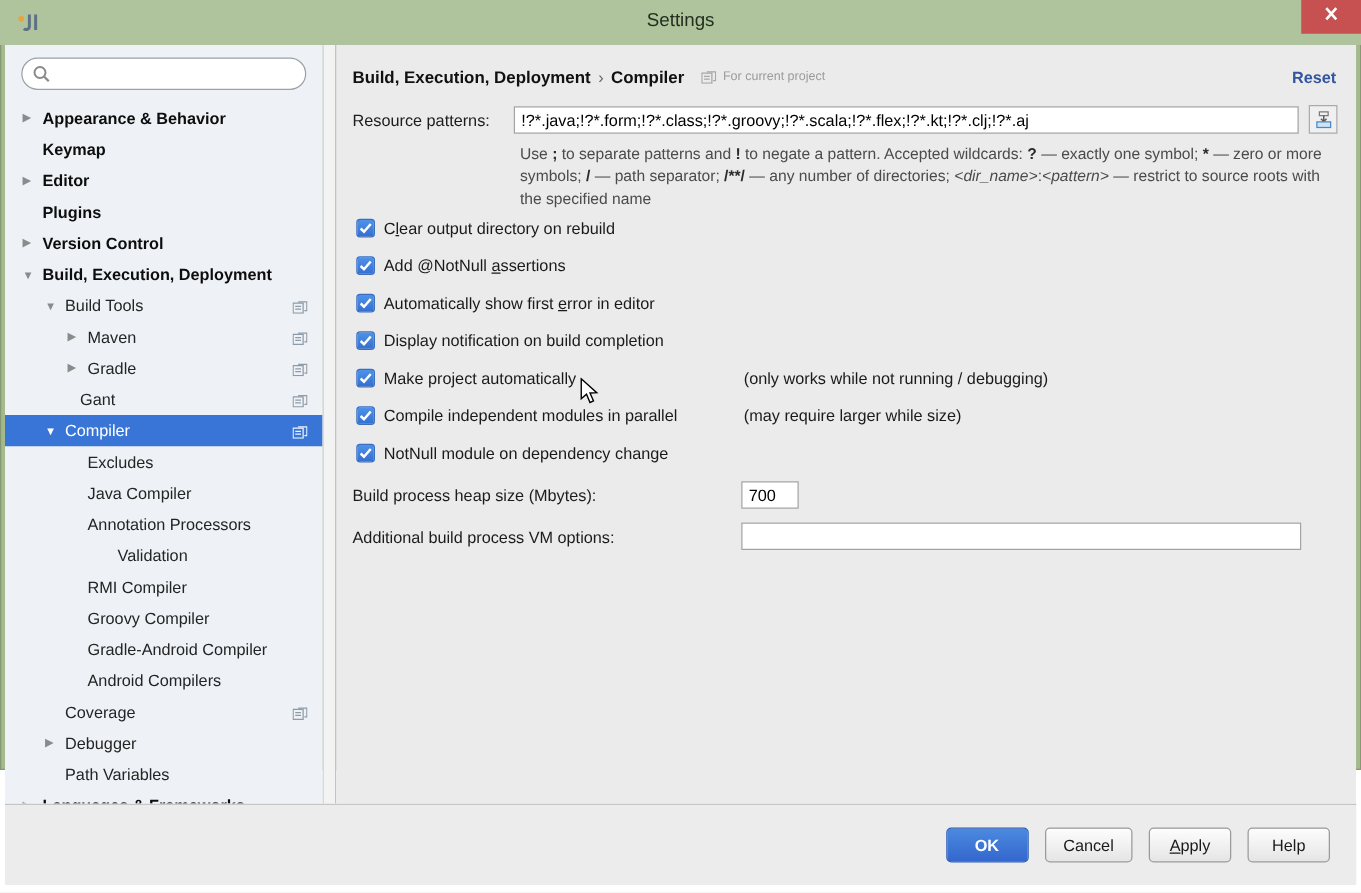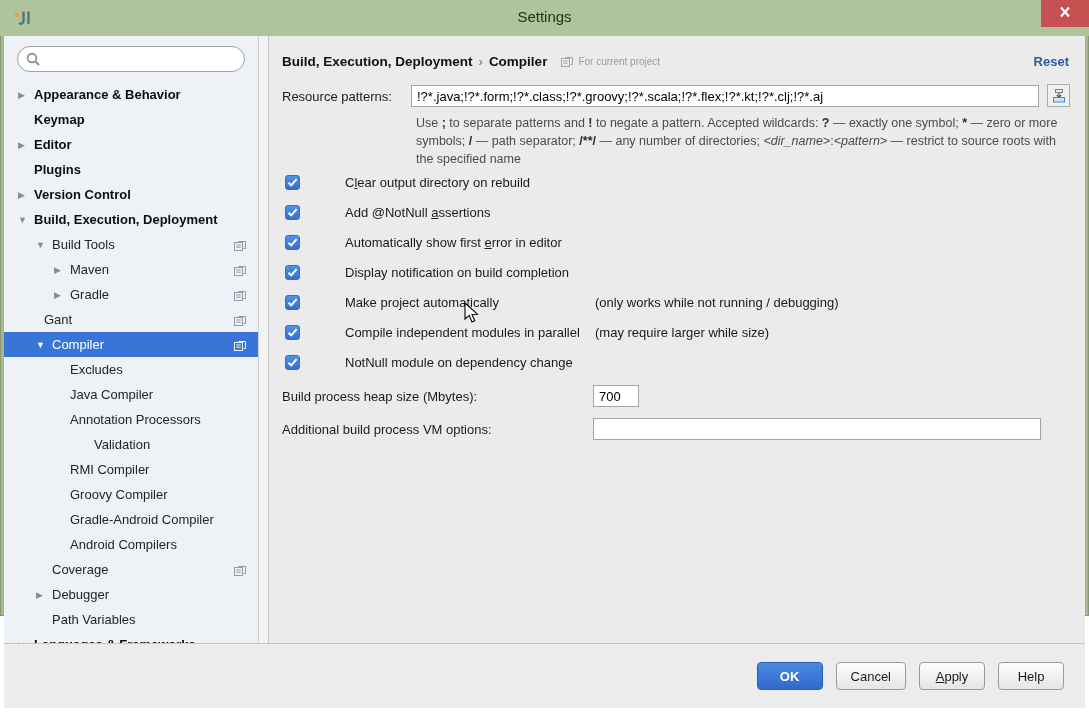--- a/index.html
+++ b/index.html
@@ -43,21 +43,21 @@
   .res-row{position:absolute;top:48px;left:13px;right:16px;height:24px;display:flex;align-items:center;}
   .res-row input{position:absolute;left:129px;width:628px;height:22px;border:1px solid #a3a3a3;
                  box-sizing:border-box;font-size:13px;padding:0 5px;background:#fff;
                  font-family:"Liberation Sans","DejaVu Sans",sans-serif;}
   .expand-btn{position:absolute;left:765px;top:0;width:23px;height:23px;background:#f0f0f0;
               border:1px solid #ababab;box-sizing:border-box;display:flex;align-items:center;justify-content:center;}
   .help{position:absolute;top:78px;left:147px;width:648px;font-size:12.5px;line-height:18px;color:#4b4b4b;}
   .help .seg-b{font-weight:bold;color:#2b2b2b;}
   .help .seg-i{font-style:italic;}
   .checks{position:absolute;top:131px;left:13px;right:16px;}
-  .check-row{position:relative;height:30px;display:flex;align-items:center;padding-left:3px;gap:38px;}
+  .check-row{position:relative;height:30px;display:flex;align-items:center;padding-left:3px;}
   .checkbox{width:15px;height:15px;border-radius:3px;flex:none;
             background:linear-gradient(var(--checkbox_blue),#356fd0);
             border:1px solid #3a6fc0;box-sizing:border-box;display:flex;align-items:center;justify-content:center;}
   .check-label{margin-left:7px;font-size:13px;color:#1a1a1a;}
   .check-label .mn{text-decoration:underline;}
   .check-note{position:absolute;left:313px;font-size:13px;color:#1a1a1a;white-space:nowrap;}
   .num-row{position:absolute;left:13px;right:16px;height:24px;display:flex;align-items:center;}
   .num-row.heap{top:348px;}
   .num-row.vm{top:381px;}
   .num-row input{position:absolute;height:22px;border:1px solid #a3a3a3;box-sizing:border-box;
@@ -163,21 +163,21 @@
             <span class="tree-arrow">▶</span>
             <span class="tree-label">Gradle</span>
             <span class="share-ic">
               <svg width="12" height="12" viewBox="0 0 12 12">
                 <path d="M4.5 2.5 H11.5 V9.5 H9.5" fill="none" stroke="currentColor"></path>
                 <rect x="0.5" y="3.5" width="8" height="8" fill="none" stroke="currentColor"></rect>
                 <path d="M2.2 6 H6.8 M2.2 8.2 H6.8" stroke="currentColor"></path>
               </svg>
             </span>
           </div>
-          <div class="tree-row" style="padding-left: 24px;">
+          <div class="tree-row" style="padding-left: 44px;">
             <span class="tree-arrow"></span>
             <span class="tree-label">Gant</span>
             <span class="share-ic">
               <svg width="12" height="12" viewBox="0 0 12 12">
                 <path d="M4.5 2.5 H11.5 V9.5 H9.5" fill="none" stroke="currentColor"></path>
                 <rect x="0.5" y="3.5" width="8" height="8" fill="none" stroke="currentColor"></rect>
                 <path d="M2.2 6 H6.8 M2.2 8.2 H6.8" stroke="currentColor"></path>
               </svg>
             </span>
           </div>

